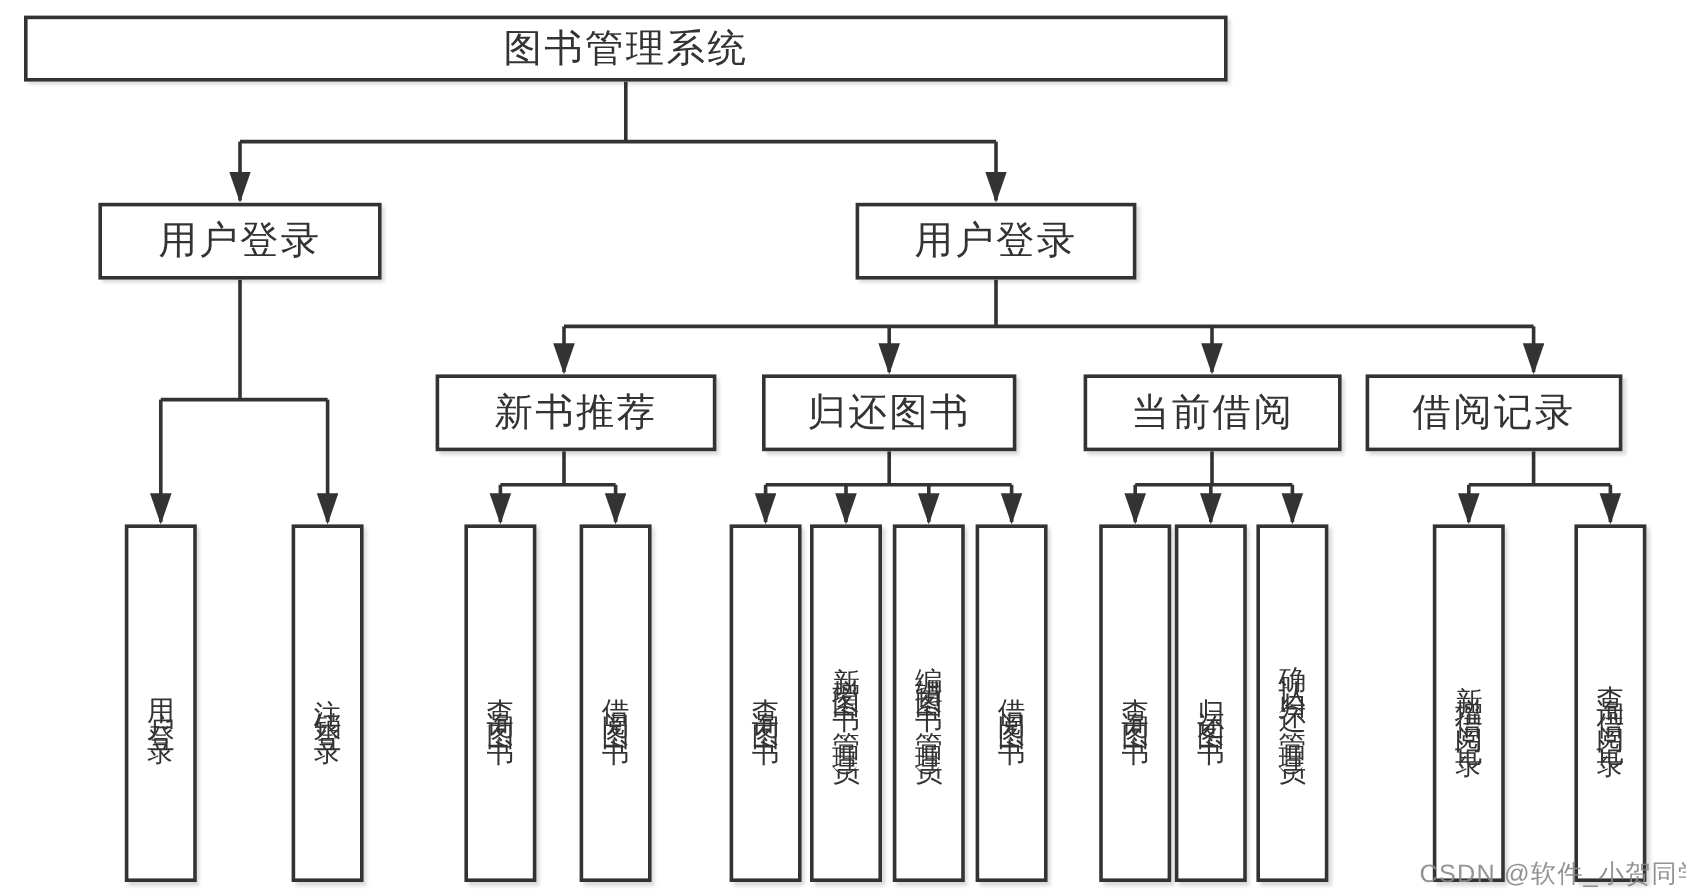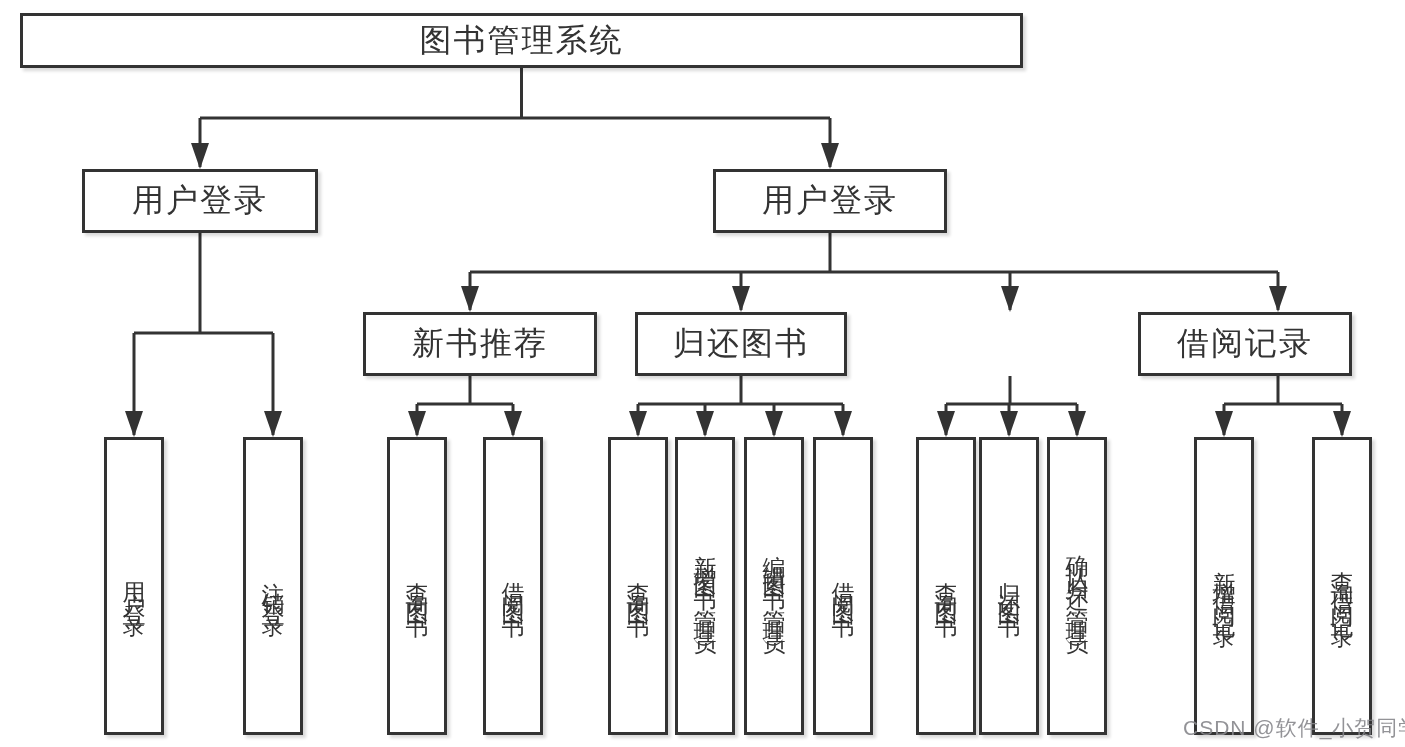--- a/index.html
+++ b/index.html
@@ -90,20 +90,21 @@
     </g>
   </svg>
 
   <div class="node hnode" id="n-root">图书管理系统</div>
 
   <div class="node hnode" id="n-userlogin">用户登录</div>
   <div class="node hnode" id="n-bookmgmt">用户登录</div>
 
   <div class="node hnode" id="n-newbook">新书推荐</div>
   <div class="node hnode" id="n-borrow">归还图书</div>
+  <div class="node hnode" id="n-current">当前借阅</div>
   <div class="node hnode" id="n-records">借阅记录</div>
 
   <div class="node vnode leaf" id="l-u1">用户登录</div>
   <div class="node vnode leaf" id="l-u2">注销登录</div>
 
   <div class="node vnode leaf" id="l-n1">查询图书</div>
   <div class="node vnode leaf" id="l-n2">借阅图书</div>
 
   <div class="node vnode leaf" id="l-b1">查询图书</div>
   <div class="node vnode leaf" id="l-b2">新增图书（管理员）</div>

